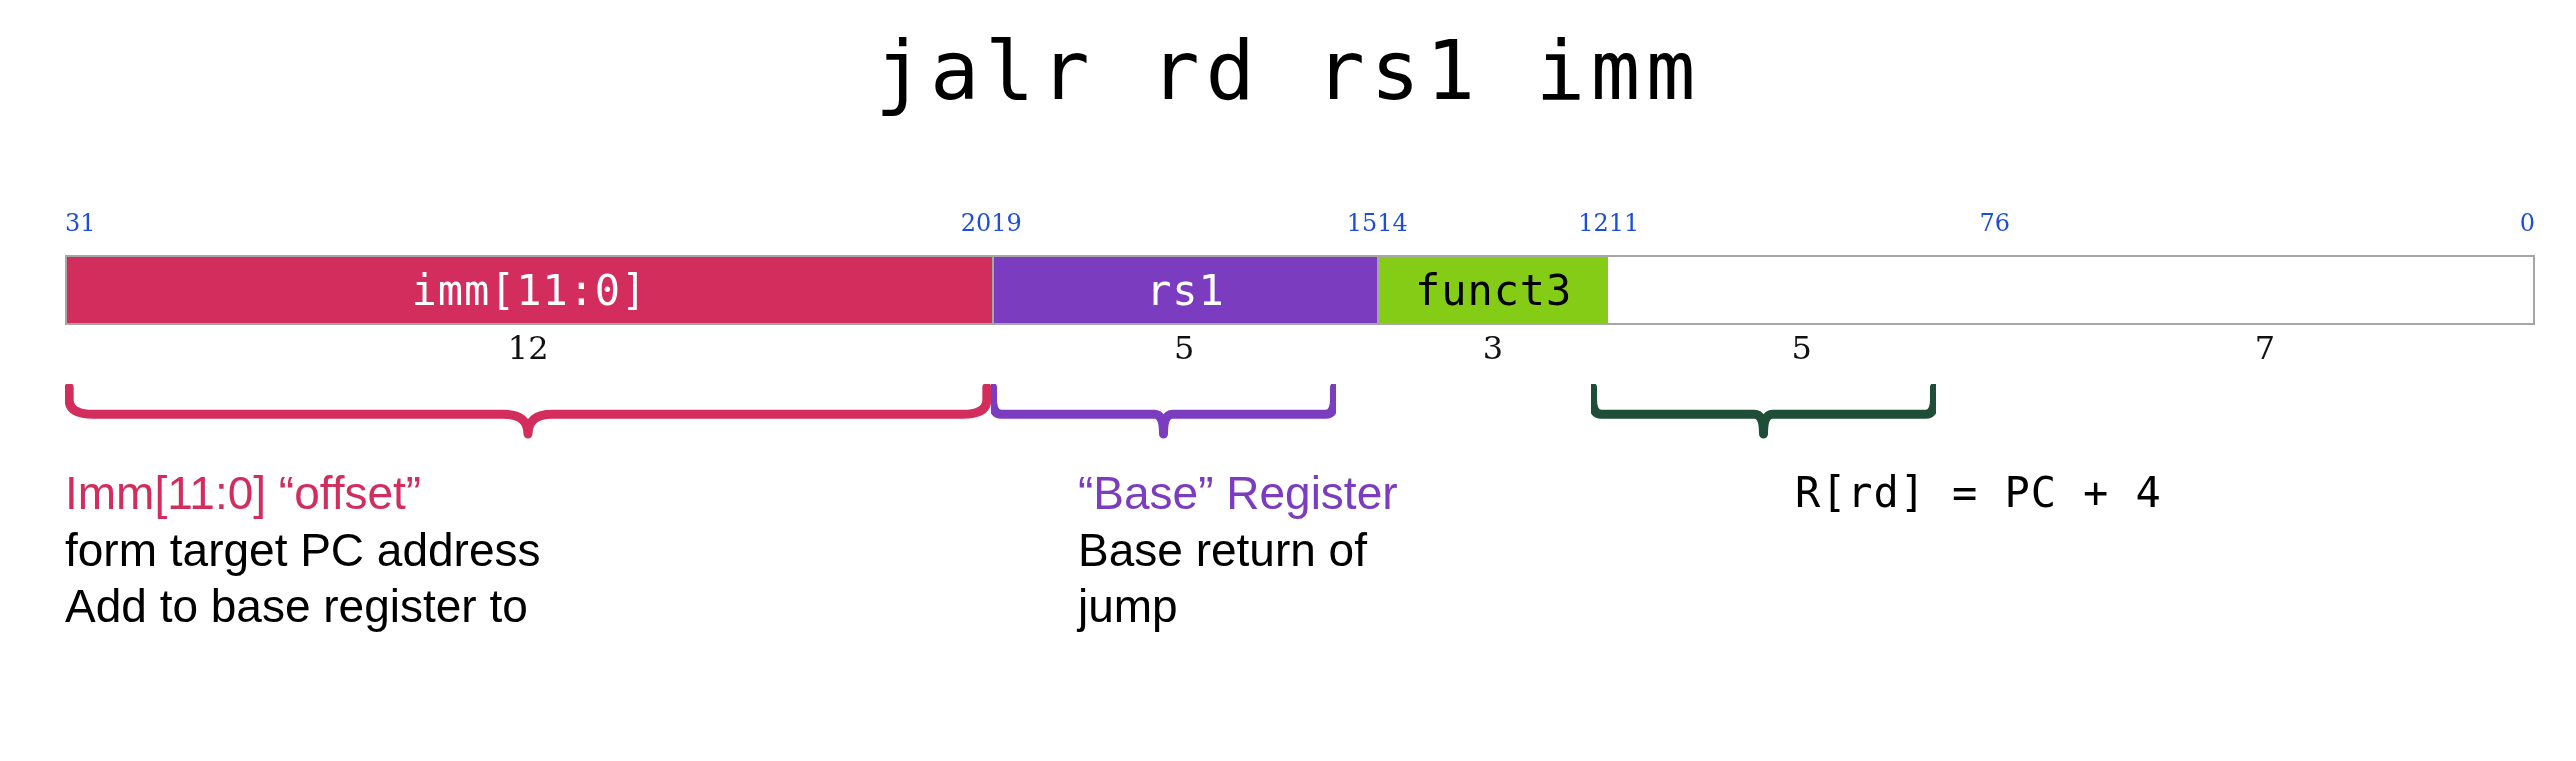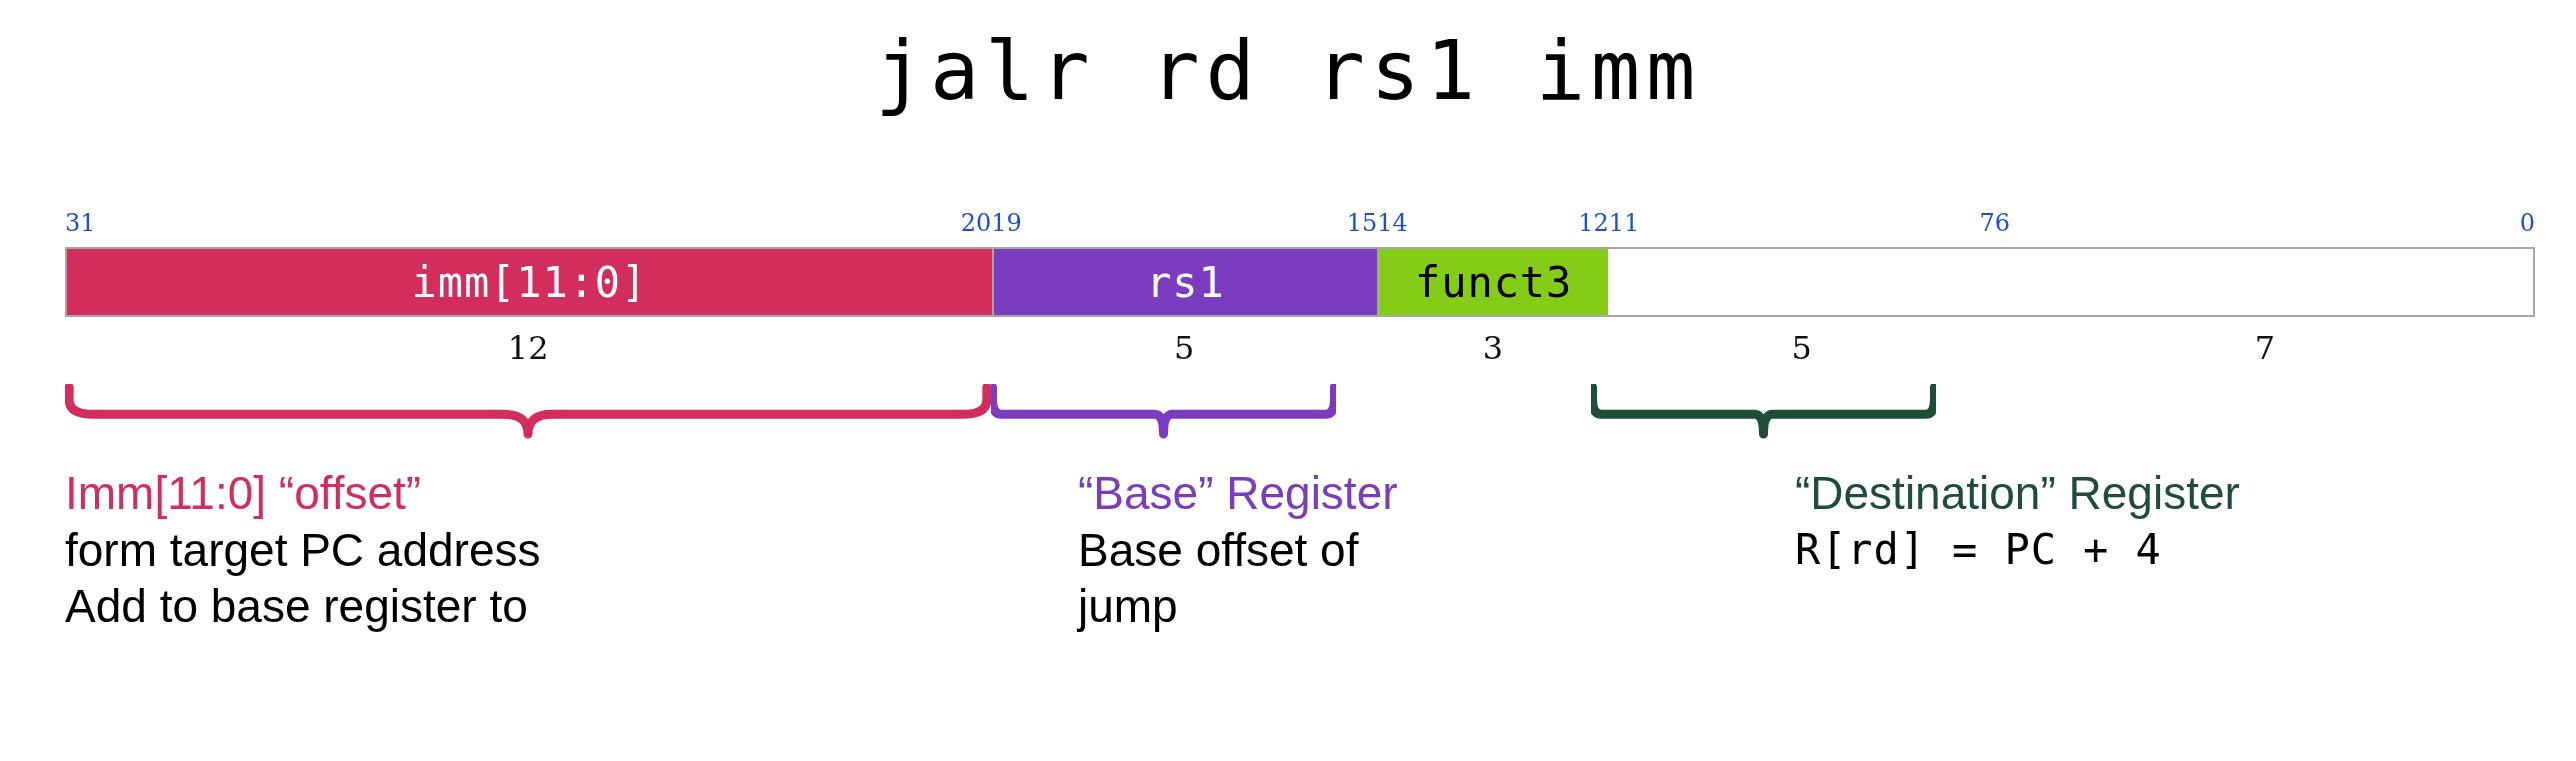--- a/index.html
+++ b/index.html
@@ -46,21 +46,21 @@
     line-height: 32px;
     white-space: pre;
   }
   .bitnum.l { transform: translateX(0); }
   .bitnum.r { transform: translateX(-100%); }
 
   
   #bar {
     position: absolute;
     left: 65px;
-    top: 247px;
+    top: 255px;
     width: 2470px;
     height: 70px;
     border: 2.8px solid #a6a6a6;
     box-sizing: border-box;
     display: flex;
     background: #ffffff;
   }
   .field {
     height: 100%;
     display: flex;
@@ -170,26 +170,25 @@
       <div class="anno-line">form target PC address</div>
       <div class="anno-line">Add to base register to</div>
     </div>
     <div class="brace" style="left: 991px; width: 345px;">
       <svg viewBox="0 0 1000 100" preserveAspectRatio="none">
         <path d="M 4.5 6 L 4.5 29 Q 4.5 55 30.5 55 L 474 55 Q 500 55 500 91 Q 500 55 526 55 L 969.5 55 Q 995.5 55 995.5 29 L 995.5 6" fill="none" stroke="#7b3cc0" stroke-width="9" stroke-linecap="round" stroke-linejoin="round" vector-effect="non-scaling-stroke"></path>
       </svg>
     </div>
     <div class="anno" style="left: 1078px; width: 627px;">
       <div class="anno-title" style="color: rgb(123, 60, 192);">“Base” Register</div>
-      <div class="anno-line">Base offset of</div>
+      <div class="anno-line">Base return of</div>
       <div class="anno-line">jump</div>
     </div>
     <div class="brace" style="left: 1591px; width: 345px;">
       <svg viewBox="0 0 1000 100" preserveAspectRatio="none">
         <path d="M 4.5 6 L 4.5 29 Q 4.5 55 30.5 55 L 474 55 Q 500 55 500 91 Q 500 55 526 55 L 969.5 55 Q 995.5 55 995.5 29 L 995.5 6" fill="none" stroke="#1e4d38" stroke-width="9" stroke-linecap="round" stroke-linejoin="round" vector-effect="non-scaling-stroke"></path>
       </svg>
     </div>
     <div class="anno" style="left: 1795px; width: 722px;">
-      <div class="anno-title" style="color: rgb(30, 77, 56);">“Destination” Register</div>
       <div class="anno-line mono">R[rd] = PC + 4</div>
     </div>
   </div>
 
 
 </body></html>

